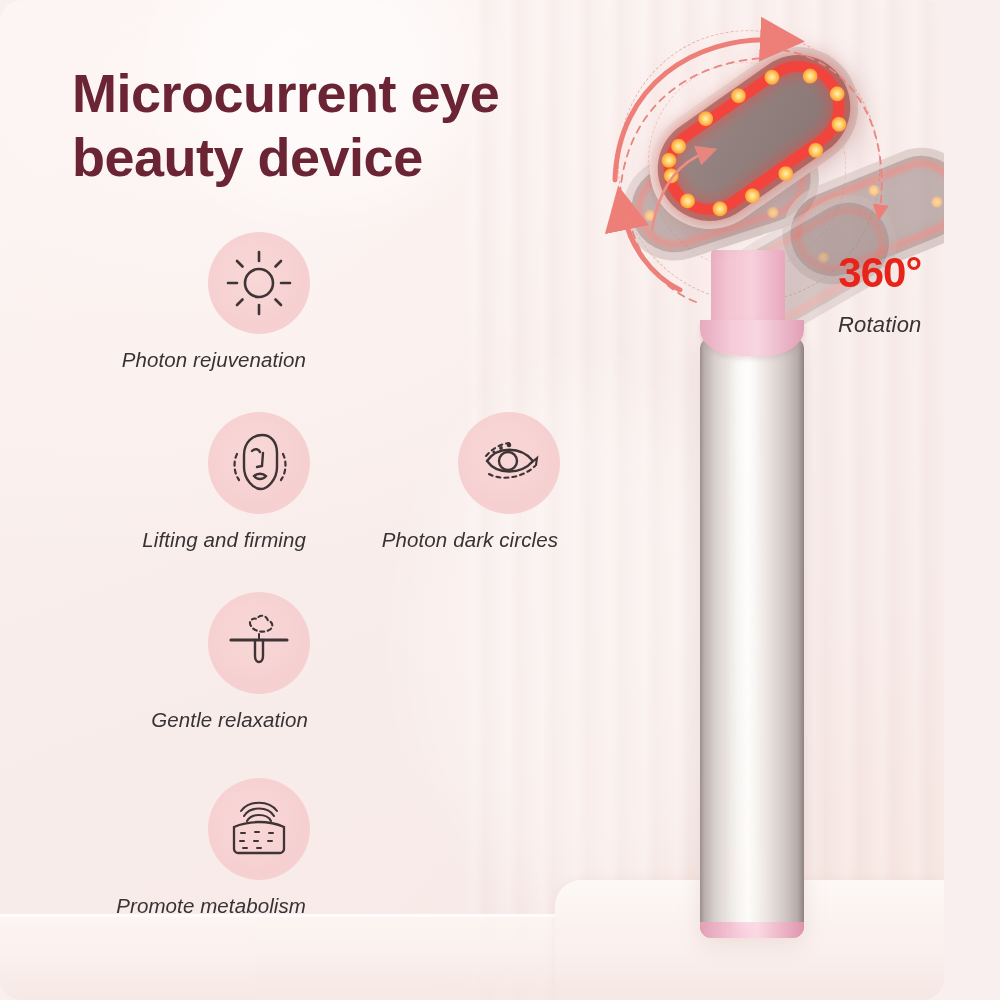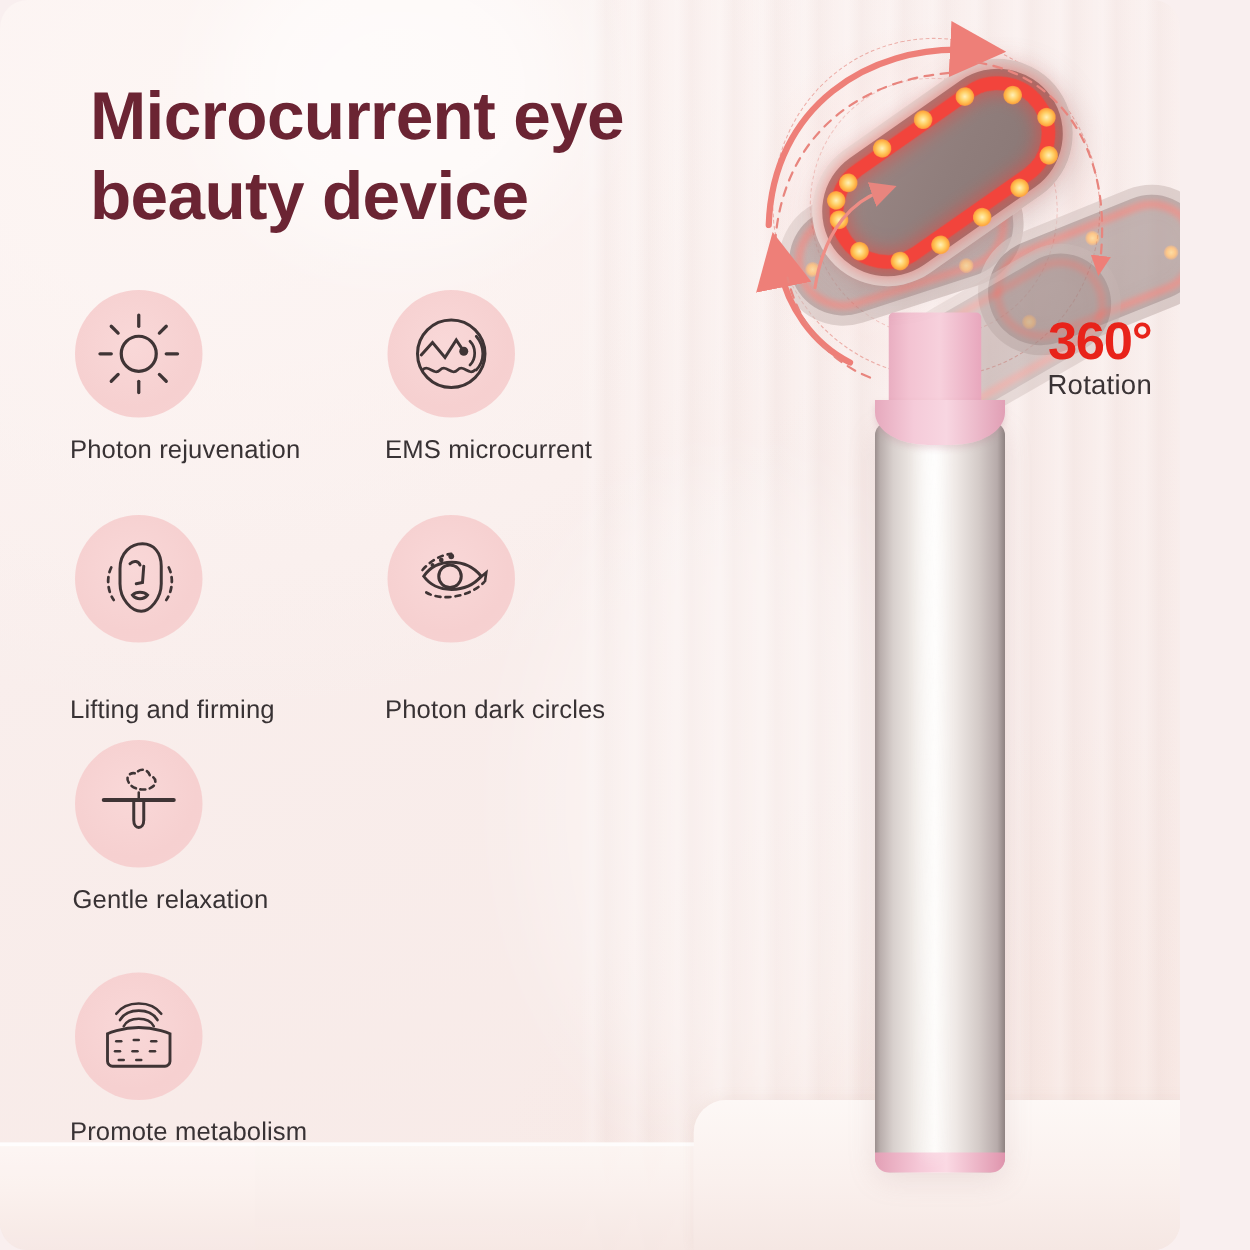--- a/index.html
+++ b/index.html
@@ -55,23 +55,23 @@
     font-size:54px;line-height:1.18;
     letter-spacing:-0.5px;
     white-space:pre-line;
   }
 
   
   #features{
     position:absolute;left:60px;top:232px;width:500px;
   }
   .frow{display:flex;}
-  .fcell{width:250px;display:flex;flex-direction:column;align-items:flex-start;}
+  .fcell{width:250px;display:flex;flex-direction:column;align-items:flex-end;font-style:italic;}
   .fcell.r1{height:180px;}
-  .fcell.r2{height:180px;gap:28px;}
+  .fcell.r2{height:180px;}
   .fcell.r3{height:186px;}
   .fcell.r4{height:180px;}
   .ibubble{
     width:102px;height:102px;border-radius:50%;
     background:radial-gradient(circle at 45% 42%, #f9d8d8 0%, #f6d0d0 62%, #f6d2d2 100%);
     display:flex;align-items:center;justify-content:center;
     margin-bottom:14px;
     filter:blur(.15px);
   }
   .ibubble svg{display:block;}
@@ -186,21 +186,21 @@
 
   
   .arrow-svg{position:absolute;left:560px;top:10px;width:400px;height:330px;overflow:visible;}
 
   
   #badge{position:absolute;left:838px;top:252px;text-align:center;}
   #badge .deg{
     color:#e8231a;font-weight:bold;font-size:42px;line-height:1;letter-spacing:-1px;
   }
   #badge .rot{
-    color:#3a3335;font-size:22px;line-height:1.25;margin-top:0;letter-spacing:.2px;
+    color:#3a3335;font-size:22px;line-height:1.25;margin-top:17px;letter-spacing:.2px;font-style:italic;
   }
 </style>
 </head>
 <body>
 
 <div id="stage">
 
   <div class="stripes"></div>
   <div class="soft-blob blob-a"></div>
   <div class="soft-blob blob-b"></div>
@@ -296,33 +296,20 @@
             <line x1="55" y1="33" x2="64" y2="33"></line>
             <line x1="11" y1="11" x2="16.5" y2="16.5"></line>
             <line x1="49.5" y1="49.5" x2="55" y2="55"></line>
             <line x1="11" y1="55" x2="16.5" y2="49.5"></line>
             <line x1="49.5" y1="16.5" x2="55" y2="11"></line>
           </svg>
         </div>
         <div class="flabel">Photon rejuvenation</div>
       </div>
 
-      <div class="fcell r1 c1">
-        <div class="ibubble">
-          <svg width="70" height="70" viewBox="0 0 70 70" fill="none" stroke="#3f3435" stroke-width="2.4" stroke-linecap="round">
-            <circle cx="35" cy="35" r="27"></circle>
-            <path d="M11,36 L20,26 L30,38 L39,24 L45,33"></path>
-            <circle cx="45" cy="33" r="3.6" fill="#3f3435" stroke="none"></circle>
-            <path d="M50,25 C55,30 55,39 50,44" stroke-width="2.2"></path>
-            <path d="M55,21 C62,29 62,41 55,48" stroke-width="2.2"></path>
-            <path d="M12,48 C17,43 21,53 26,48 C31,43 35,53 40,48 C45,43 49,53 54,48" stroke-width="2.2"></path>
-          </svg>
-        </div>
-        <div class="flabel">EMS microcurrent</div>
-      </div>
     </div>
 
     <div class="frow">
       <div class="fcell r2 c0">
         <div class="ibubble">
           <svg width="66" height="68" viewBox="0 0 66 68" fill="none" stroke="#3f3435" stroke-width="2.4" stroke-linecap="round">
             <path d="M18,26 C18,13 27,6 36,6 C45,6 51,13 51,24 L51,38 C51,50 42,60 35,60 C27,60 18,50 18,38 Z"></path>
             <path d="M26,22 C29,19 33,20 34,23"></path>
             <path d="M37,24 L36,37 L31,38"></path>
             <path d="M28,47 C31,44 37,44 40,47 C37,51 31,51 28,47 Z"></path>

